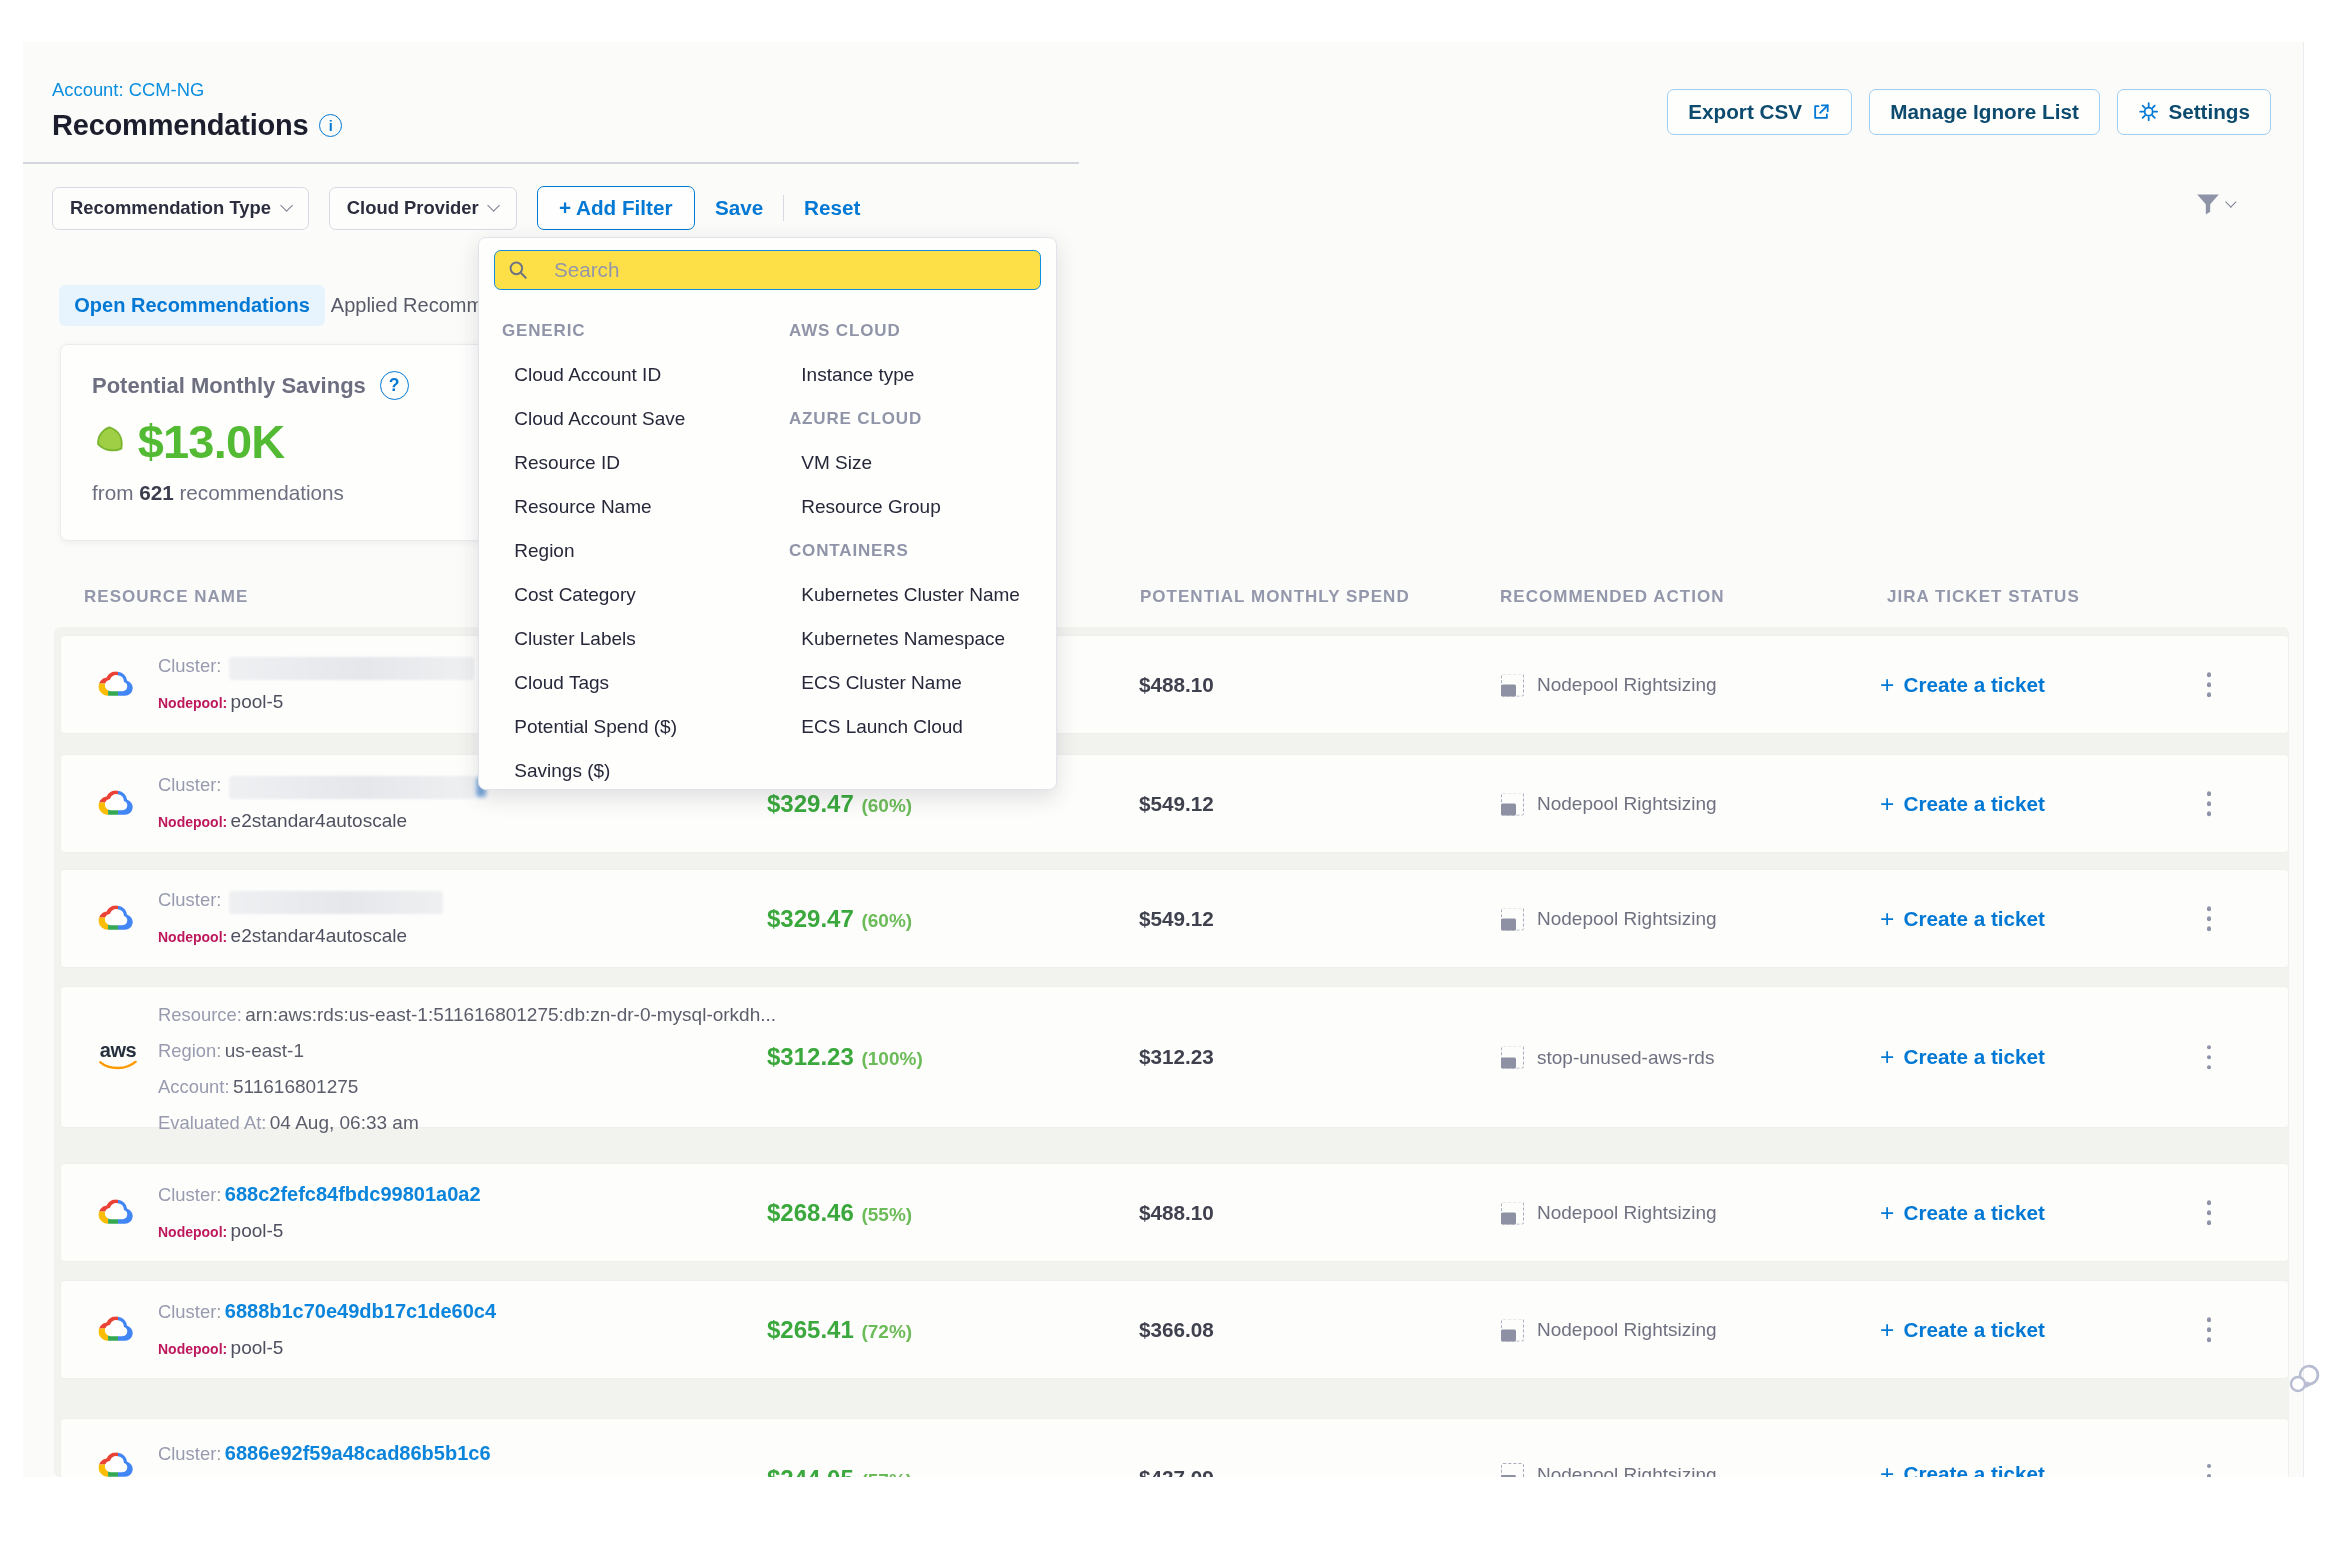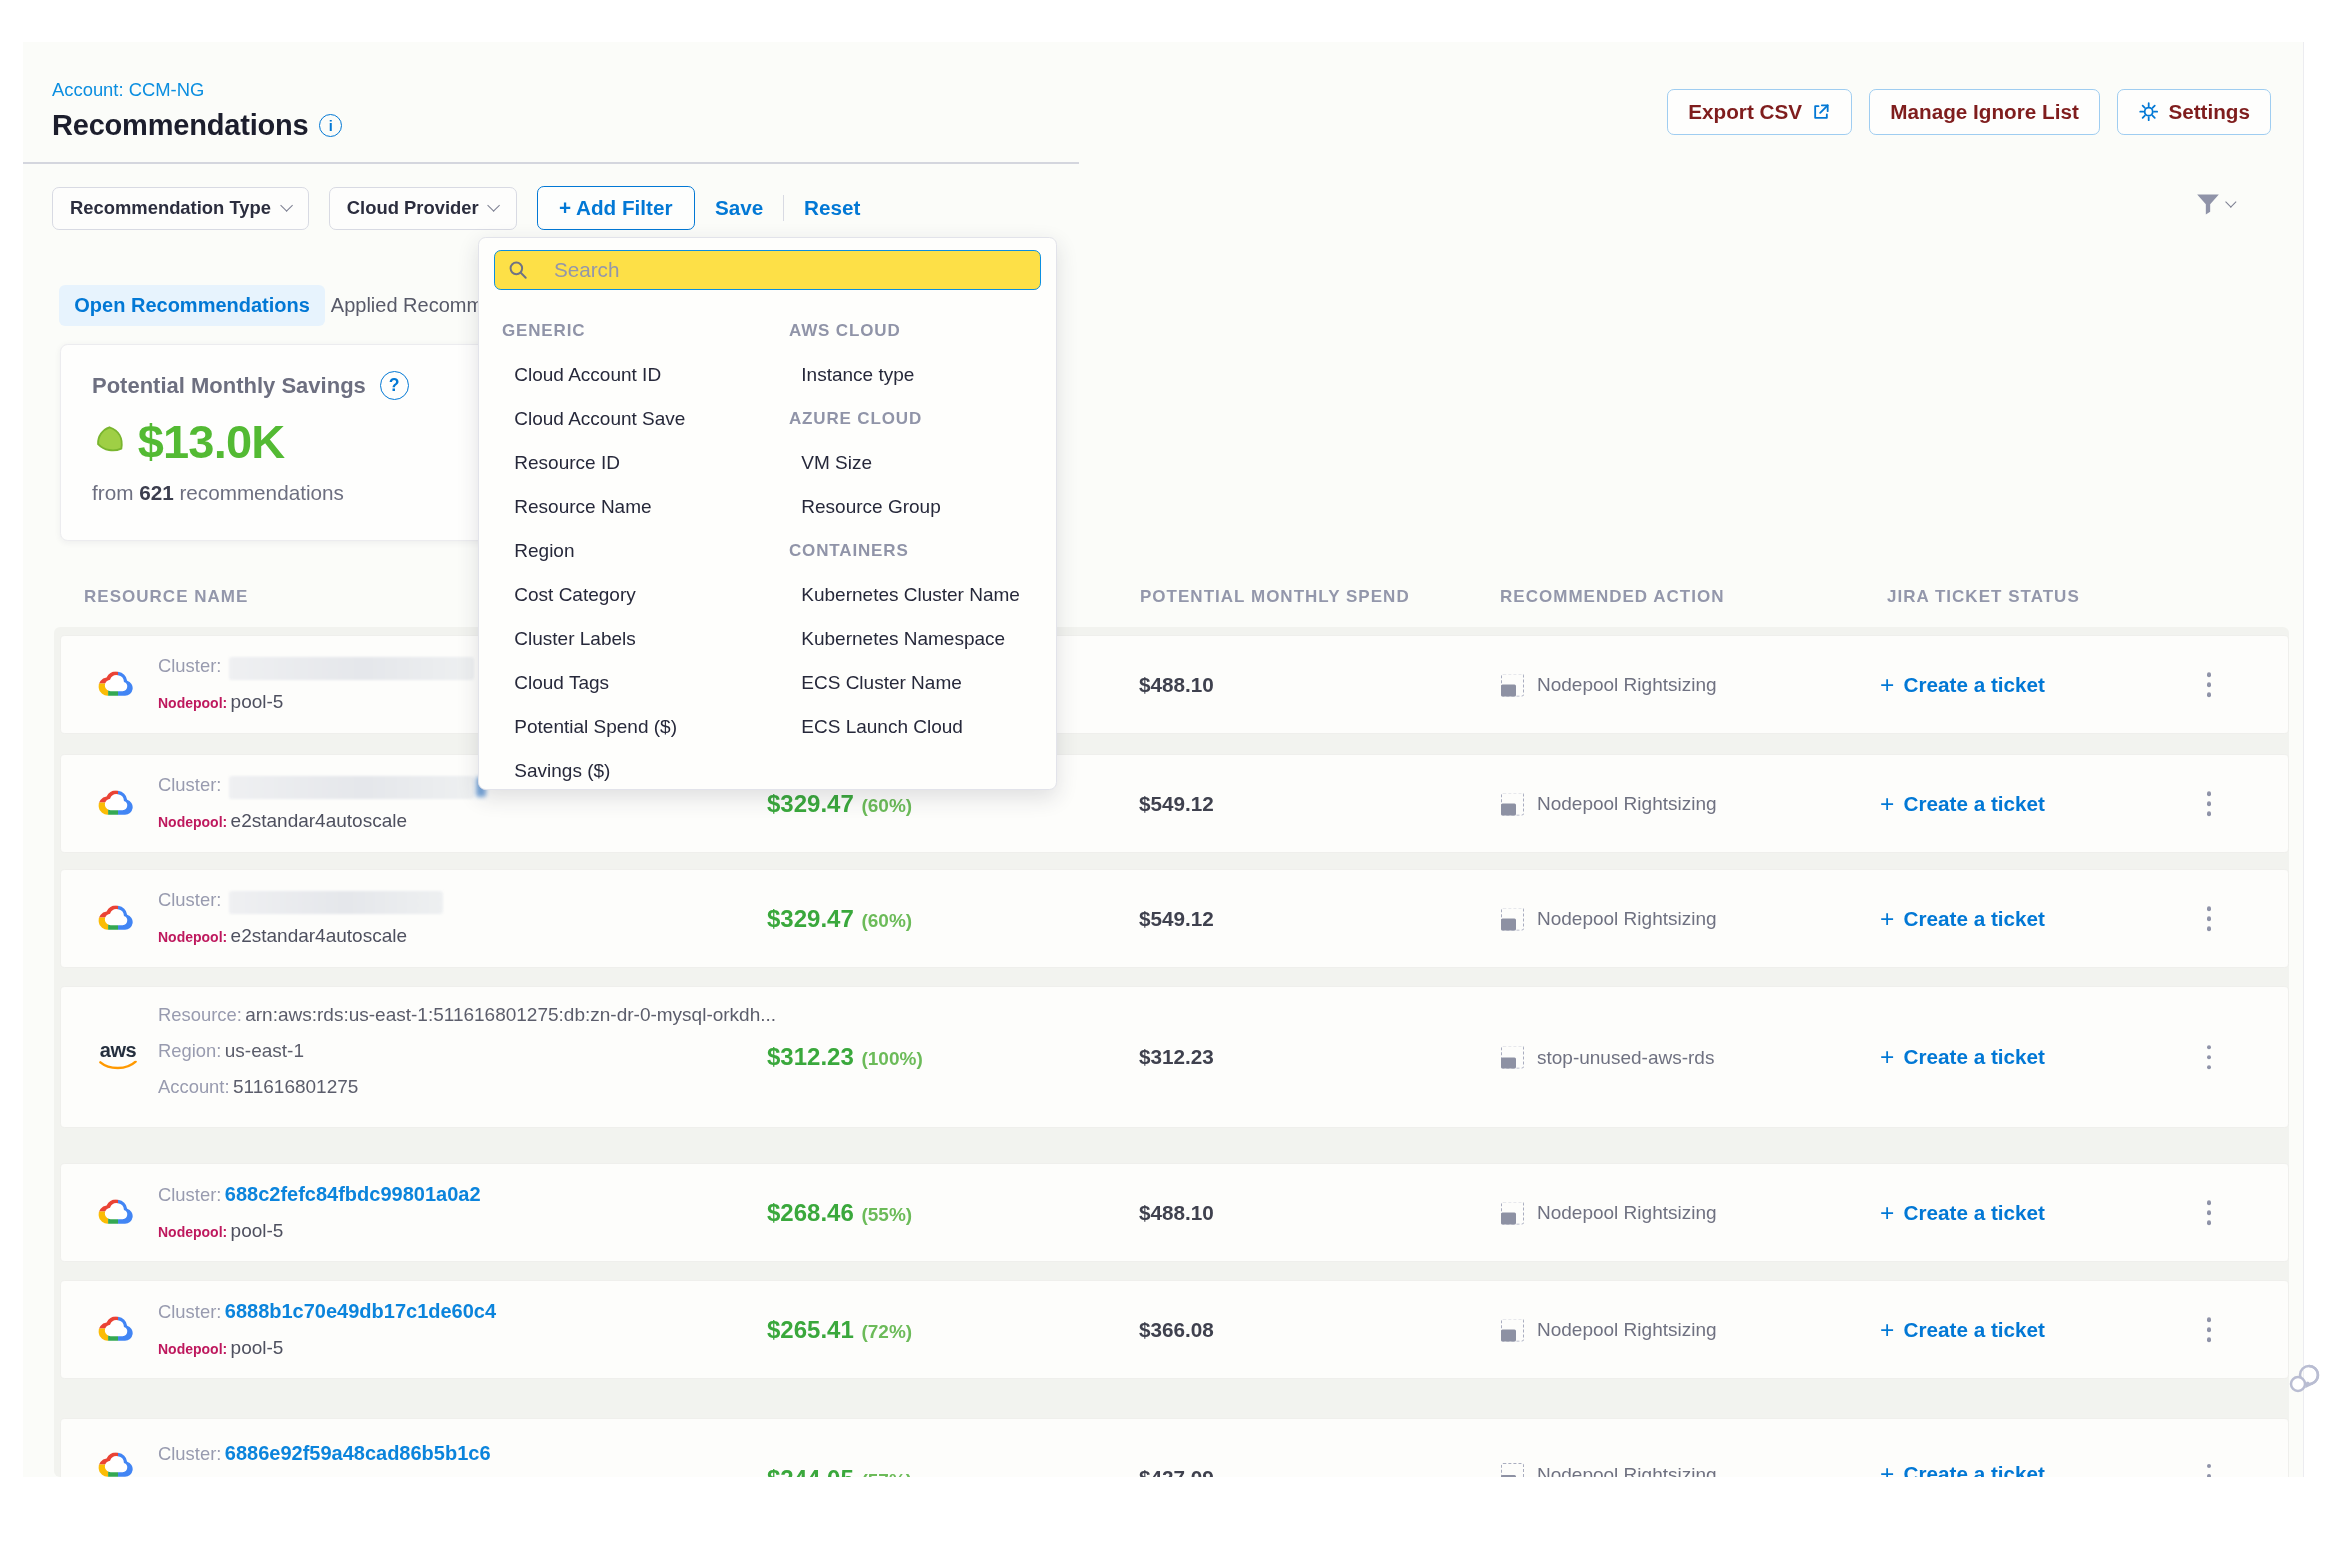--- a/index.html
+++ b/index.html
@@ -11,21 +11,21 @@
 
   
   .account-link { position:absolute; left:29px; top:37px; font-size:18.4px; color:#0b8ee0; white-space:nowrap; }
   .title-row { position:absolute; left:29px; top:67px; display:flex; align-items:center; gap:10.7px; }
   .page-title { font-size:29px; font-weight:700; color:#1c1e2d; letter-spacing:-0.2px; }
   .info-circ { width:23px; height:23px; border:1.5px solid #0278d5; border-radius:50%; color:#0278d5;
                font-size:14.5px; font-weight:700; display:flex; align-items:center; justify-content:center; }
   .header-actions { position:absolute; right:32px; top:47px; display:flex; gap:17px; }
   .hbtn { display:flex; align-items:center; gap:9.2px; height:46px; padding:0 20px;
           border:1.5px solid #9fcdf1; border-radius:6.9px; background:rgba(255,255,255,.65);
-          color:#7f1d1d; font-size:20.7px; font-weight:700; white-space:nowrap; cursor:pointer; }
+          color:#0c4a6e; font-size:20.7px; font-weight:700; white-space:nowrap; cursor:pointer; }
   .header-divider { position:absolute; left:0; top:120px; width:1056px; height:1.5px; background:#d4d6de; }
 
   
   .filter-bar { position:absolute; left:29px; top:144px; display:flex; align-items:center; gap:20px; height:44px; }
   .chip { display:flex; align-items:center; gap:10.7px; height:43px; padding:0 17px; background:#fdfdfc;
           border:1.1px solid #d8dae3; border-radius:6.9px; font-size:18.4px; font-weight:700; color:#2b2d3e; white-space:nowrap; }
   .chev { width:9.2px; height:9.2px; border-right:1.9px solid #7b7e90; border-bottom:1.9px solid #7b7e90;
           transform:rotate(45deg); margin-top:-4.6px; }
   .add-filter { height:44px; padding:0 21.4px; display:flex; align-items:center; border:1.9px solid #0278d5;
                 border-radius:6.9px; background:#fdfefd; color:#0278d5; font-size:20.7px; font-weight:700; white-space:nowrap; }
@@ -292,20 +292,21 @@
     <span class="prov" style="text-align:center">
       <span class="aws-word">aws</span>
       <svg width="40" height="9.2" viewBox="0 0 52 12">
             <path d="M3 2c12 10 34 10 46-1" stroke="#f90" stroke-width="3.2" fill="none" stroke-linecap="round"></path>
           </svg>
     </span>
     <div class="res-info flow4">
       <div class="nowrap"><span class="lbl">Resource:</span> <span class="val">arn:aws:rds:us-east-1:511616801275:db:zn-dr-0-mysql-orkdh...</span></div>
       <div class="nowrap"><span class="lbl">Region:</span> <span class="val">us-east-1</span></div>
       <div class="nowrap"><span class="lbl">Account:</span> <span class="val">511616801275</span></div>
+      <div class="nowrap"><span class="lbl">Evaluated At:</span> <span class="val">04 Aug, 06:33 am</span></div>
     </div>
     <span class="savings"><b>$312.23</b><i>(100%)</i></span>
     <span class="spend">$312.23</span>
     <span class="action">
           <span class="rs-icon"></span>
           <span>stop-unused-aws-rds</span>
         </span>
     <span class="ticket">
           <span class="plus">+</span>
           <span>Create a ticket</span>

